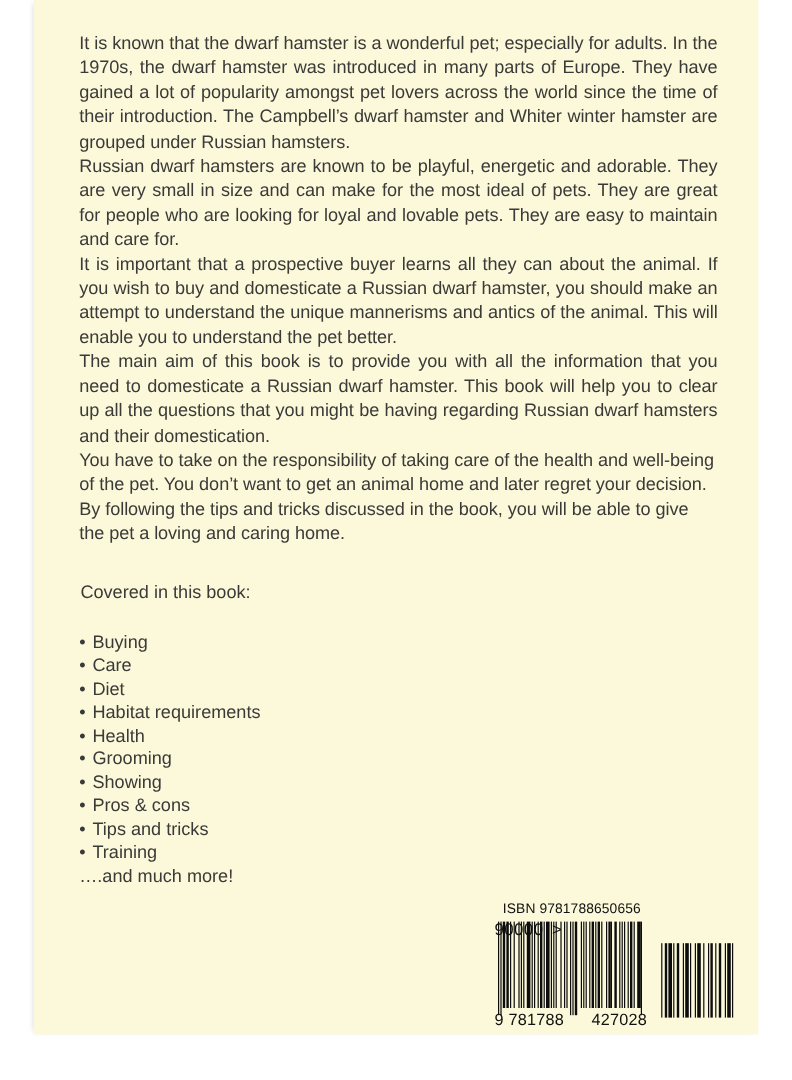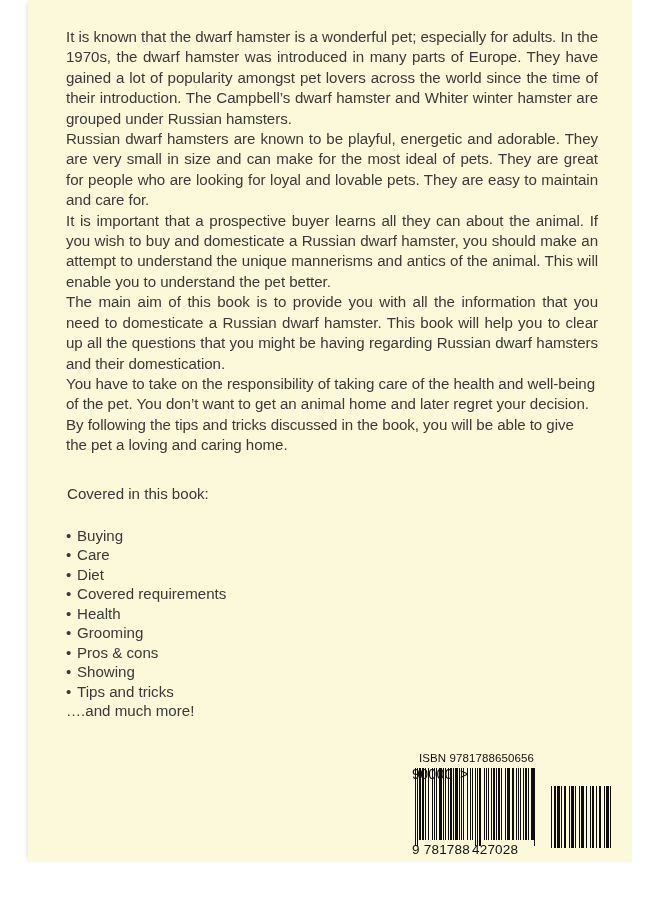--- a/index.html
+++ b/index.html
@@ -131,21 +131,21 @@
     left: 0px;
     top: 90px;
     width: 128px;
     font-size: 13.5px;
     font-family: "Liberation Sans", sans-serif;
     color: #111111;
     white-space: nowrap;
     letter-spacing: 0.2px;
   }
   #ean-digits .d-lead { margin-right: 4px; }
-  #ean-digits .d-left { margin-right: 2px; }
+  #ean-digits .d-left { margin-right: 23px; }
 
   #ean-addon {
     position: absolute;
     left: 139px;
     top: 34px;
     width: 62px;
     height: 62px;
   }
   #ean-addon .bars {
     position: absolute;
@@ -187,26 +187,27 @@
       <p class="body-par">It is important that a prospective buyer learns all they can about the animal. If you wish to buy and domesticate a Russian dwarf hamster, you should make an attempt to understand the unique mannerisms and antics of the animal. This will enable you to understand the pet better.</p>
       <p class="body-par">The main aim of this book is to provide you with all the information that you need to domesticate a Russian dwarf hamster. This book will help you to clear up all the questions that you might be having regarding Russian dwarf hamsters and their domestication.</p>
       <p class="body-par last-par">You have to take on the responsibility of taking care of the health and well-being of the pet. You don’t want to get an animal home and later regret your decision. By following the tips and tricks discussed in the book, you will be able to give the pet a loving and caring home.</p>
 
       <p id="covered-heading">Covered in this book:</p>
 
       <ul id="bullet-list">
         <li><span class="bullet-dot">•</span><span>Buying</span></li>
         <li><span class="bullet-dot">•</span><span>Care</span></li>
         <li><span class="bullet-dot">•</span><span>Diet</span></li>
-        <li><span class="bullet-dot">•</span><span>Covered requirements</span></li>
+        <li><span class="bullet-dot">•</span><span>Habitat requirements</span></li>
         <li><span class="bullet-dot">•</span><span>Health</span></li>
         <li><span class="bullet-dot">•</span><span>Grooming</span></li>
+        <li><span class="bullet-dot">•</span><span>Showing</span></li>
         <li><span class="bullet-dot">•</span><span>Pros &amp; cons</span></li>
-        <li><span class="bullet-dot">•</span><span>Showing</span></li>
         <li><span class="bullet-dot">•</span><span>Tips and tricks</span></li>
+        <li><span class="bullet-dot">•</span><span>Training</span></li>
       </ul>
 
       <p id="more-line">….and much more!</p>
 
     </div>
   </div>
 
   <div id="barcode-block">
 
     <div id="isbn-label">ISBN 9781788650656</div>

